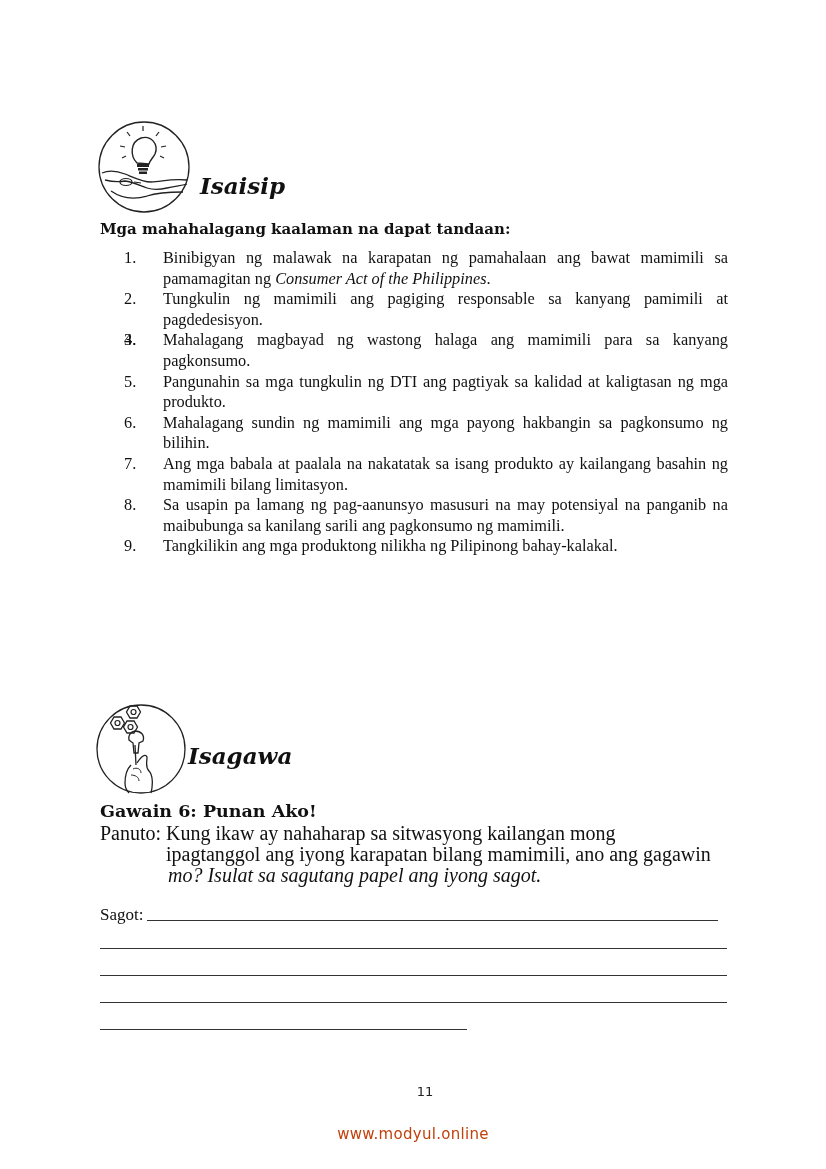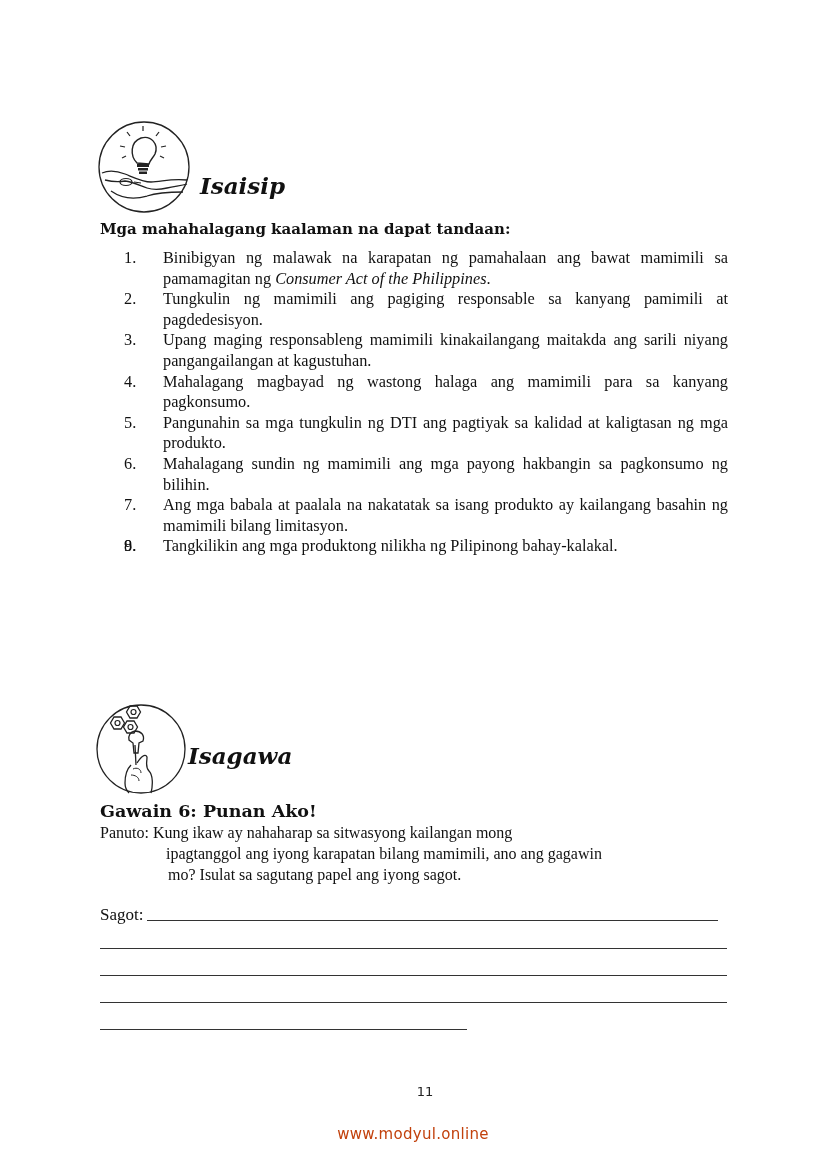--- a/index.html
+++ b/index.html
@@ -27,24 +27,24 @@
   .list li { position: relative; padding-left: 63px; text-align: justify; }
   .list li .num { position: absolute; left: 24px; top: 0; }
   .list li .txt { display: block; }
 
   .gawain-title {
     position: absolute; left: 100px; top: 801px;
     font-family: "DejaVu Serif", serif; font-weight: bold; font-size: 17.5px;
   }
   .panuto {
     position: absolute; left: 100px; top: 823px; width: 640px;
-    font-family: "Liberation Serif", serif; font-size: 16px; line-height: 20.8px;
+    font-family: "Liberation Serif", serif; font-size: 20px; line-height: 20.8px;
   }
   .panuto .line2, .panuto .line3 { padding-left: 66px; display: block; }
-  .panuto .line3 { padding-left: 68px; }
+  .panuto .line3 { padding-left: 68px; font-style: italic; }
 
   .sagot {
     position: absolute; left: 100px; top: 905px;
     font-family: "Liberation Serif", serif; font-size: 17px;
   }
   .rule { position: absolute; height: 0; border-top: 1px solid #333; }
 
   .page-number {
     position: absolute; left: 0; width: 826px; top: 1084px; text-align: center;
     font-family: "DejaVu Sans", sans-serif; font-size: 13px; color: #222; margin-left: 12px;
@@ -89,40 +89,40 @@
     <li>
       <span class="num">1.</span>
       <span class="txt"><span>Binibigyan ng malawak na karapatan ng pamahalaan ang bawat mamimili</span> <span>sa pamamagitan ng </span><em>Consumer Act of the Philippines</em><span>.</span></span>
     </li>
     <li>
       <span class="num">2.</span>
       <span class="txt">Tungkulin ng mamimili ang pagiging responsable sa kanyang pamimili at pagdedesisyon.</span>
     </li>
     <li>
       <span class="num">3.</span>
-      <span class="txt">Upang maging responsableng mamimili kinakailangang maitakda ang sarili niyang pangangailangan at kagustuhan.</span>
     </li>
     <li>
       <span class="num">4.</span>
       <span class="txt">Mahalagang magbayad ng wastong halaga ang mamimili para sa kanyang pagkonsumo.</span>
     </li>
     <li>
       <span class="num">5.</span>
       <span class="txt">Pangunahin sa mga tungkulin ng DTI ang pagtiyak sa kalidad at kaligtasan ng mga produkto.</span>
     </li>
     <li>
       <span class="num">6.</span>
       <span class="txt">Mahalagang sundin ng mamimili ang mga payong hakbangin sa pagkonsumo ng bilihin.</span>
     </li>
     <li>
       <span class="num">7.</span>
       <span class="txt">Ang mga babala at paalala na nakatatak sa isang produkto ay kailangang basahin ng mamimili bilang limitasyon.</span>
     </li>
     <li>
       <span class="num">8.</span>
+      <span class="txt">Sa usapin pa lamang ng pag-aanunsyo masusuri na may potensiyal na panganib na maibubunga sa kanilang sarili ang pagkonsumo ng mamimili.</span>
     </li>
     <li>
       <span class="num">9.</span>
       <span class="txt">Tangkilikin ang mga produktong nilikha ng Pilipinong bahay-kalakal.</span>
     </li>
   </ol>
 
   <svg class="section-icon" style="left:95px; top:703px;" width="92" height="92" viewBox="0 0 92 92">
     <circle cx="46" cy="46" r="44" fill="none" stroke="#222" stroke-width="1.3"></circle>
 

